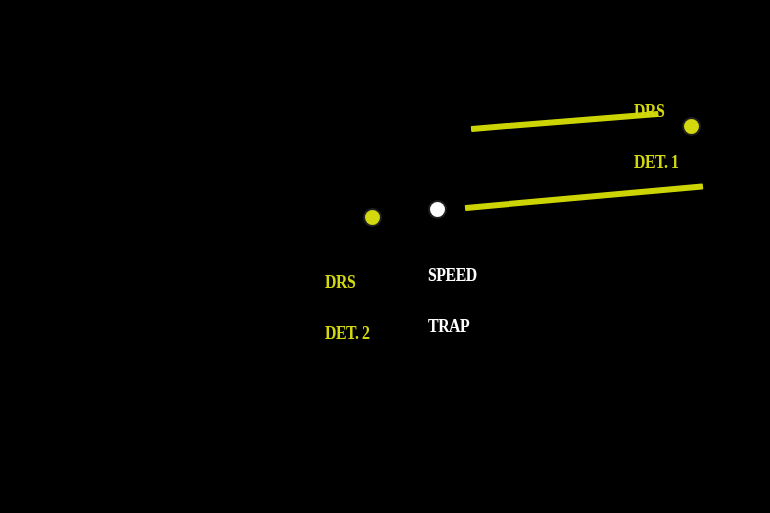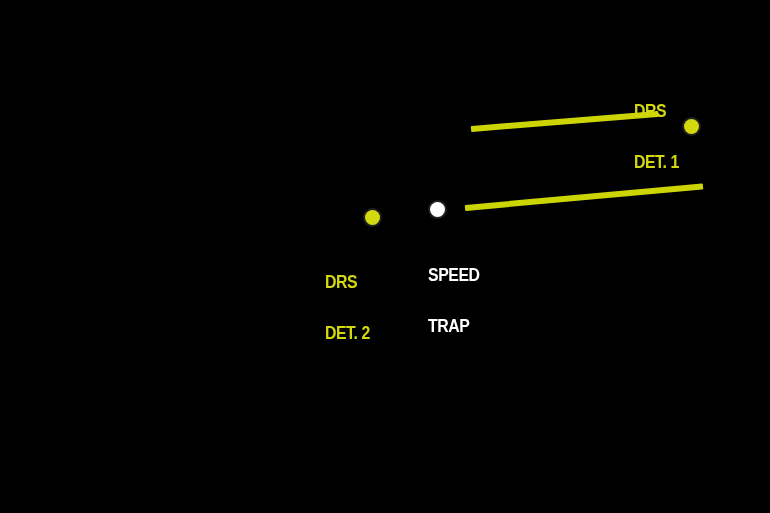--- a/index.html
+++ b/index.html
@@ -10,21 +10,21 @@
     --canvas-bg: #000000;
   }
   * { margin: 0; padding: 0; box-sizing: border-box; }
   html, body { width: 770px; height: 513px; overflow: hidden; }
   body { background: var(--canvas-bg); }
   .canvas {
     position: relative;
     width: 770px;
     height: 513px;
     background: var(--canvas-bg);
-    font-family: Liberation Sans, sans-serif;
+    font-family: Liberation Serif, serif;
   }
   .zone-line {
     position: absolute;
     height: 6px;
     background: var(--line-yellow);
     transform-origin: 0 50%;
     border-radius: 1px;
   }
   #drs-zone-1-line {
     left: 471px;

